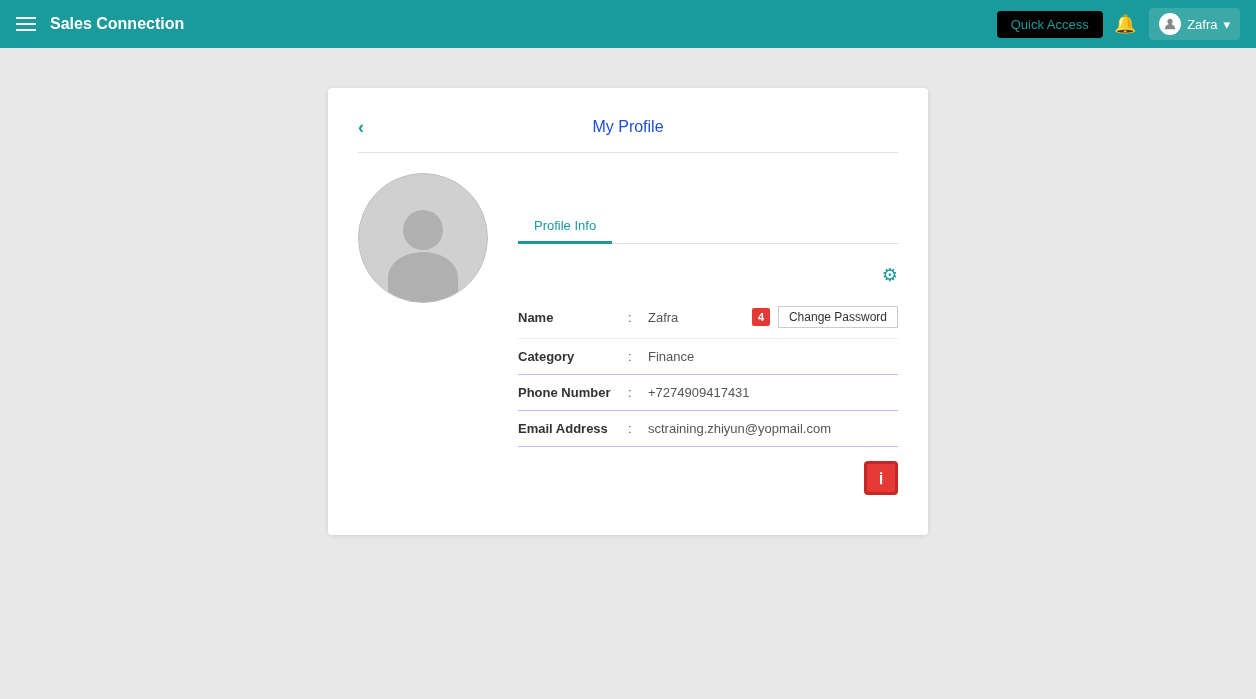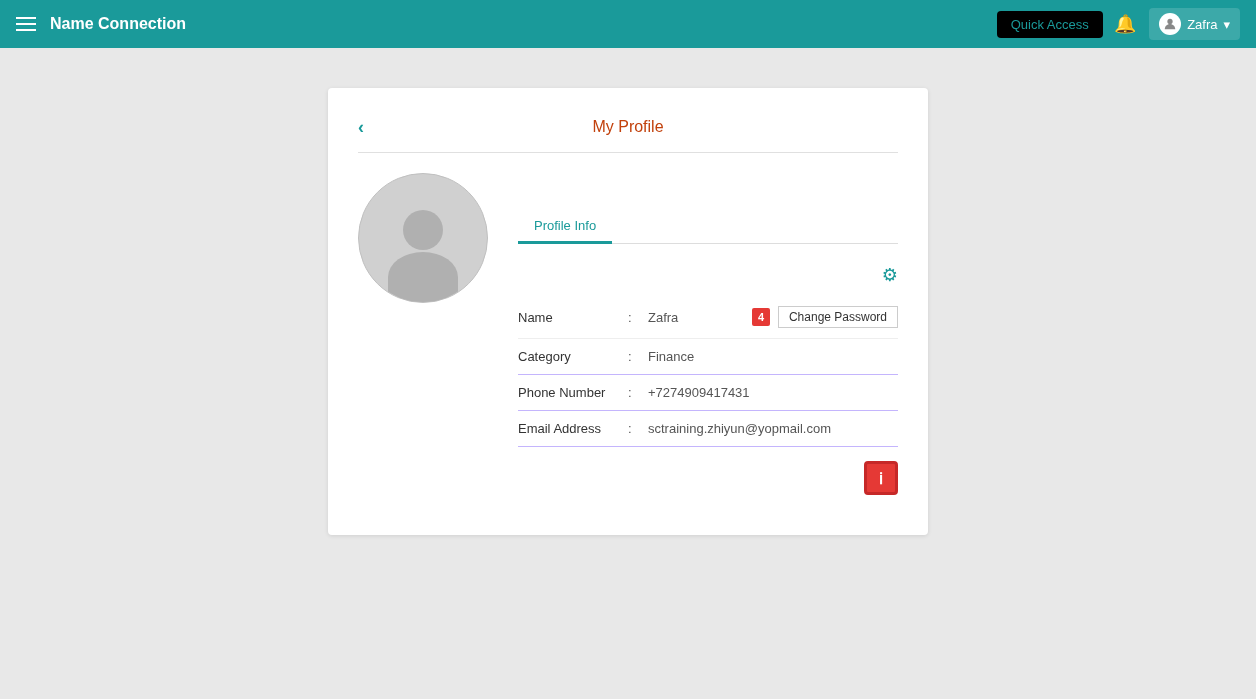--- a/index.html
+++ b/index.html
@@ -113,21 +113,21 @@
       color: #1a9a9a;
       font-size: 18px;
       cursor: pointer;
       font-weight: bold;
       text-decoration: none;
       background: none;
       border: none;
     }
     .page-title {
       font-size: 16px;
-      color: #c2410c;
+      color: #1d4ed8;
       font-weight: normal;
     }
 
     
     .card-body {
       display: flex;
       gap: 30px;
       align-items: flex-start;
     }
 
@@ -204,21 +204,21 @@
     
     .field-row {
       display: flex;
       align-items: center;
       padding: 10px 0;
       border-bottom: 1px solid #c4b5fd;
       font-size: 13px;
     }
     .field-label {
       width: 110px;
-      font-weight: normal;
+      font-weight: bold;
       color: #333;
     }
     .field-colon {
       width: 20px;
       color: #555;
     }
     .field-value {
       color: #555;
       flex: 1;
     }
@@ -283,21 +283,21 @@
 </head>
 <body>
 
 <div class="header">
   <div class="header-left">
     <div class="hamburger-icon">
       <span></span>
         <span></span>
         <span></span>
     </div>
-    <span class="app-title">Name Connection</span>
+    <span class="app-title">Sales Connection</span>
   </div>
   <div class="header-right">
     <button class="quick-access-btn">Quick Access</button>
     <span class="bell-icon">🔔</span>
     <div class="user-menu">
       <div class="user-icon">
         <svg viewBox="0 0 16 16" fill="#888">
             <circle cx="8" cy="5" r="3"></circle>
             <path d="M2 14c0-3.3 2.7-6 6-6s6 2.7 6 6"></path>
           </svg>

